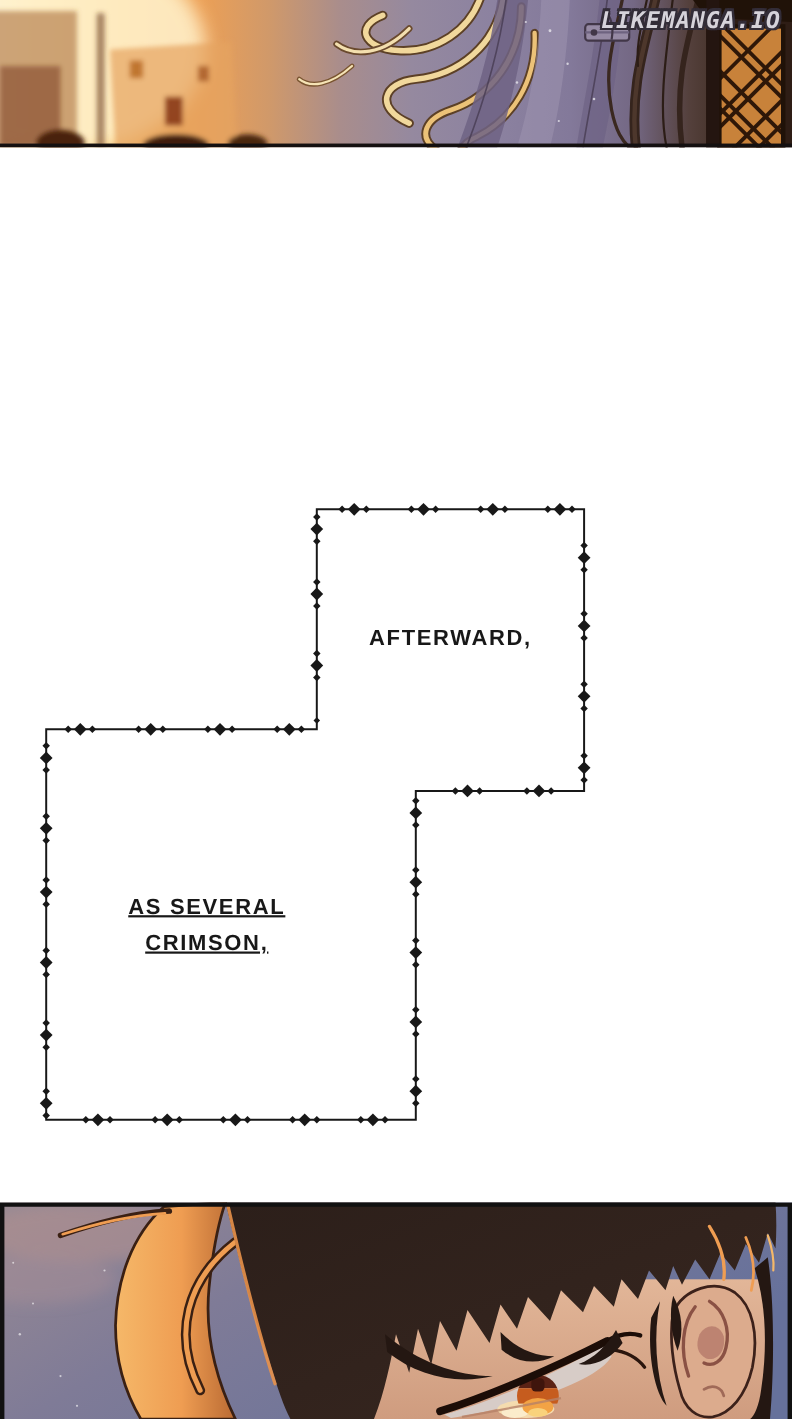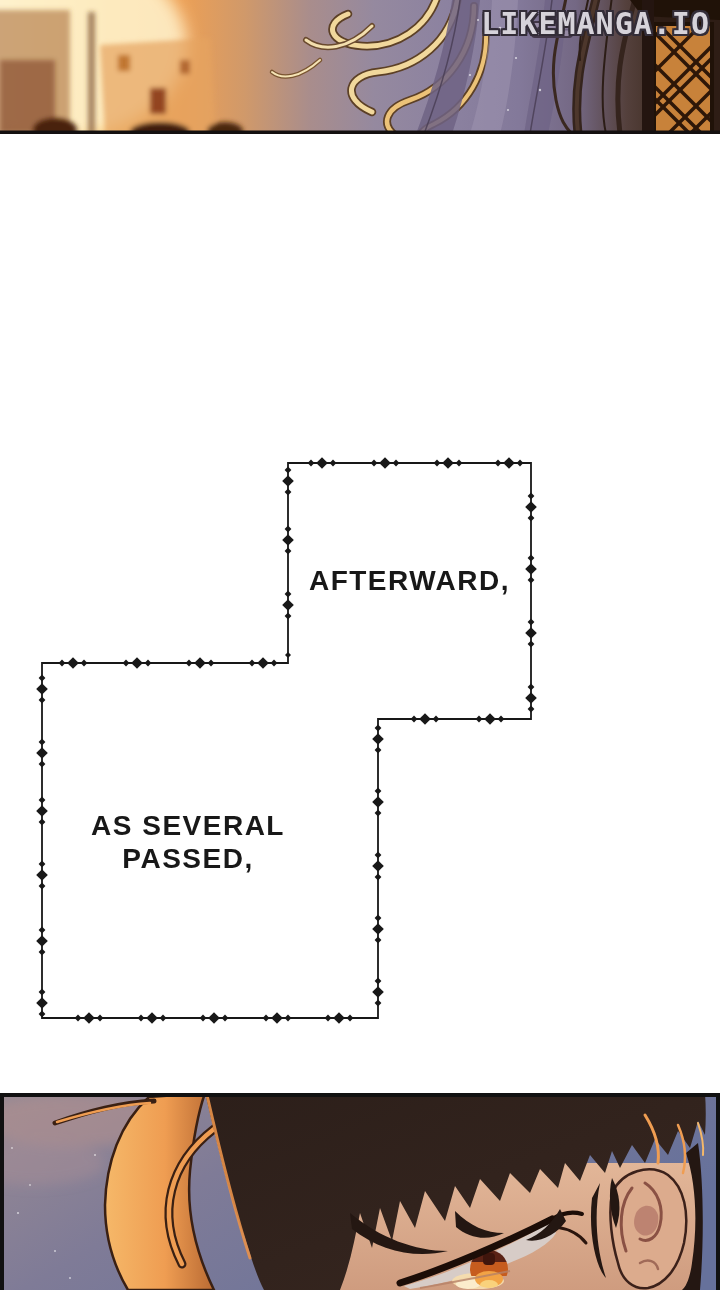--- a/index.html
+++ b/index.html
@@ -13,38 +13,38 @@
   
   .panel{position:absolute;left:0;overflow:hidden;}
   .panel-top{top:0;width:720px;height:134px;}
   .panel-bottom{top:1093px;width:720px;height:197px;}
   .panel svg{display:block;}
 
   
   .watermark{
     position:absolute;top:6px;right:10px;
     font-family:"DejaVu Sans Mono", monospace;
-    font-weight:bold;font-size:30px;letter-spacing:1px;
+    font-style:italic;font-weight:bold;font-size:21px;letter-spacing:1px;
     color:var(--watermark-color,#d6d3da);
     text-shadow:2px 2px 0 #332d38,-2px -2px 0 #332d38,2px -2px 0 #332d38,-2px 2px 0 #332d38,0 2px 0 #332d38,2px 0 0 #332d38,0 -2px 0 #332d38,-2px 0 0 #332d38;
   }
 
   
   .narration-svg{position:absolute;left:0;top:0;width:720px;height:1290px;pointer-events:none;}
   .outline-path{fill:#ffffff;stroke:var(--ink,#181818);stroke-width:1.8;}
   .diamond{fill:var(--ink,#181818);stroke:none;}
 
   .caption{
     position:absolute;display:flex;flex-direction:column;align-items:center;justify-content:center;
     text-align:left;color:var(--ink,#181818);
     font-family:"Liberation Sans", sans-serif;font-weight:bold;
-    font-size:28px;letter-spacing:1.5px;line-height:33px;
+    font-size:20px;letter-spacing:1.5px;line-height:33px;
   }
   .caption-1{left:288px;top:468px;width:243px;height:225px;}
-  .caption-2{left:42px;top:672px;width:292px;height:340px;}
+  .caption-2{left:42px;top:672px;width:292px;height:340px;text-decoration:underline;}
 </style>
 </head>
 <body>
 
 <div class="page">
 
   <section class="panel panel-top">
     <svg width="720" height="134" viewBox="0 0 720 134">
       <defs>
         <linearGradient id="tpBg" x1="0" y1="0" x2="1" y2="0">
@@ -257,21 +257,21 @@
         <path d="M378 999.6 L381.4 1003 L378 1006.4 L374.6 1003 Z" class="diamond"></path>
         <path d="M288 652 L291 655 L288 658 L285 655 Z" class="diamond"></path>
       </g>
   </svg>
 
   <div class="caption caption-1">
     <div>AFTERWARD,</div>
   </div>
   <div class="caption caption-2">
     <div>AS SEVERAL</div>
-    <div>PASSED,</div>
+    <div>CRIMSON,</div>
   </div>
 
   <section class="panel panel-bottom">
     <svg width="720" height="197" viewBox="0 0 720 197">
       <defs>
         <linearGradient id="bpSky" x1="0" y1="0" x2="1" y2="0.45">
           <stop offset="0" stop-color="#988a93"></stop>
           <stop offset="0.4" stop-color="#7f7b97"></stop>
           <stop offset="1" stop-color="#66719b"></stop>
         </linearGradient>

